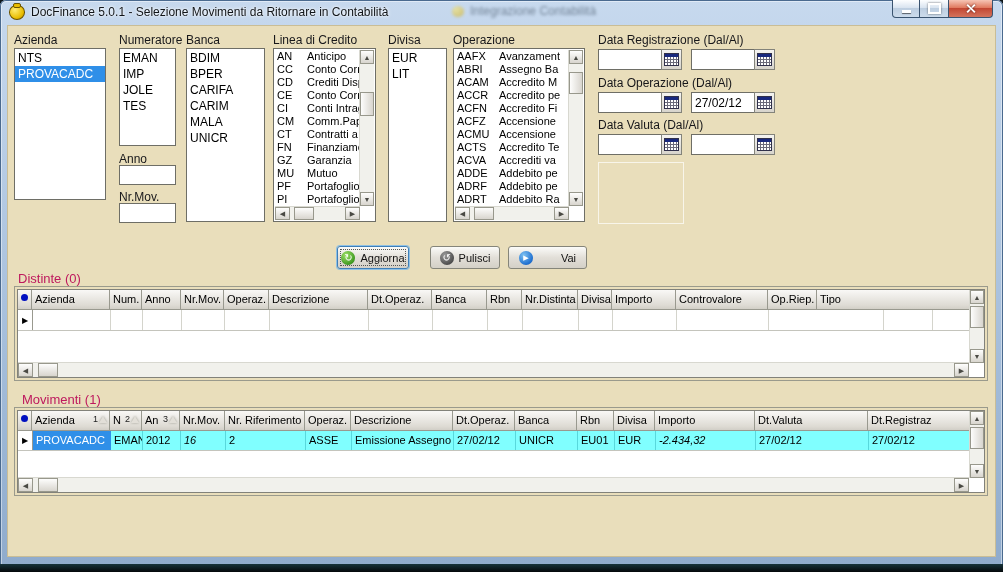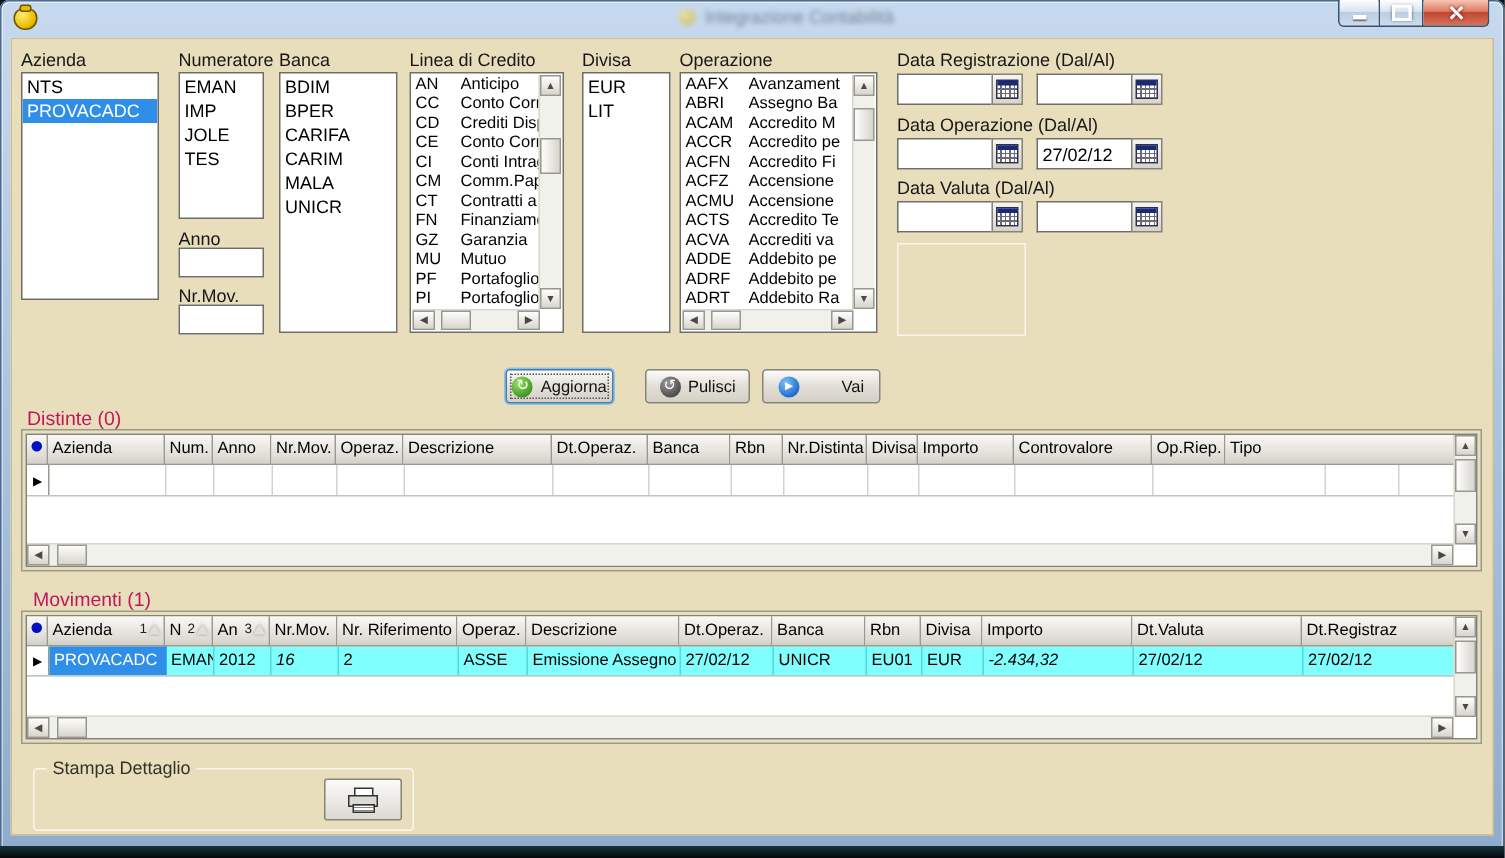--- a/index.html
+++ b/index.html
@@ -120,20 +120,21 @@
 <body>
 
 <div class="window">
 
   <div class="titlebar">
     <div class="bgwin">
       <span class="dot"></span>
       <span class="t">Integrazione Contabilità</span>
     </div>
     <span class="appicon"></span>
+    <span class="wtitle">DocFinance 5.0.1  - Selezione Movimenti da Ritornare in Contabilità</span>
     <div class="wctrls">
       <div class="wbtn min">
           <span class="g-min"></span>
         </div>
       <div class="wbtn max">
           <span class="g-max"></span>
         </div>
       <div class="wbtn close">
           <span class="g-close">
             <span></span>
@@ -491,27 +492,17 @@
         </div>
         <div class="hsb">
           <div class="sbtn">◀</div>
           <div class="hthumb" style="margin-left:5px;"></div>
           <div class="sp"></div>
           <div class="sbtn">▶</div>
         </div>
       </div>
     </div>
 
-    <div class="gbox" style="left:15px;top:487px;width:252px;height:40px;">
-      <span class="glbl">Stampa Dettaglio</span>
-      <div class="pbtn" style="left:193px;top:6px;">
-        <span class="printicon">
-          <span class="pp"></span>
-            <span class="pb"></span>
-            <span class="po"></span>
-        </span>
-      </div>
-    </div>
 
   </div>
 
   <div class="bottomdark"></div>
 </div>
 
 </body></html>

